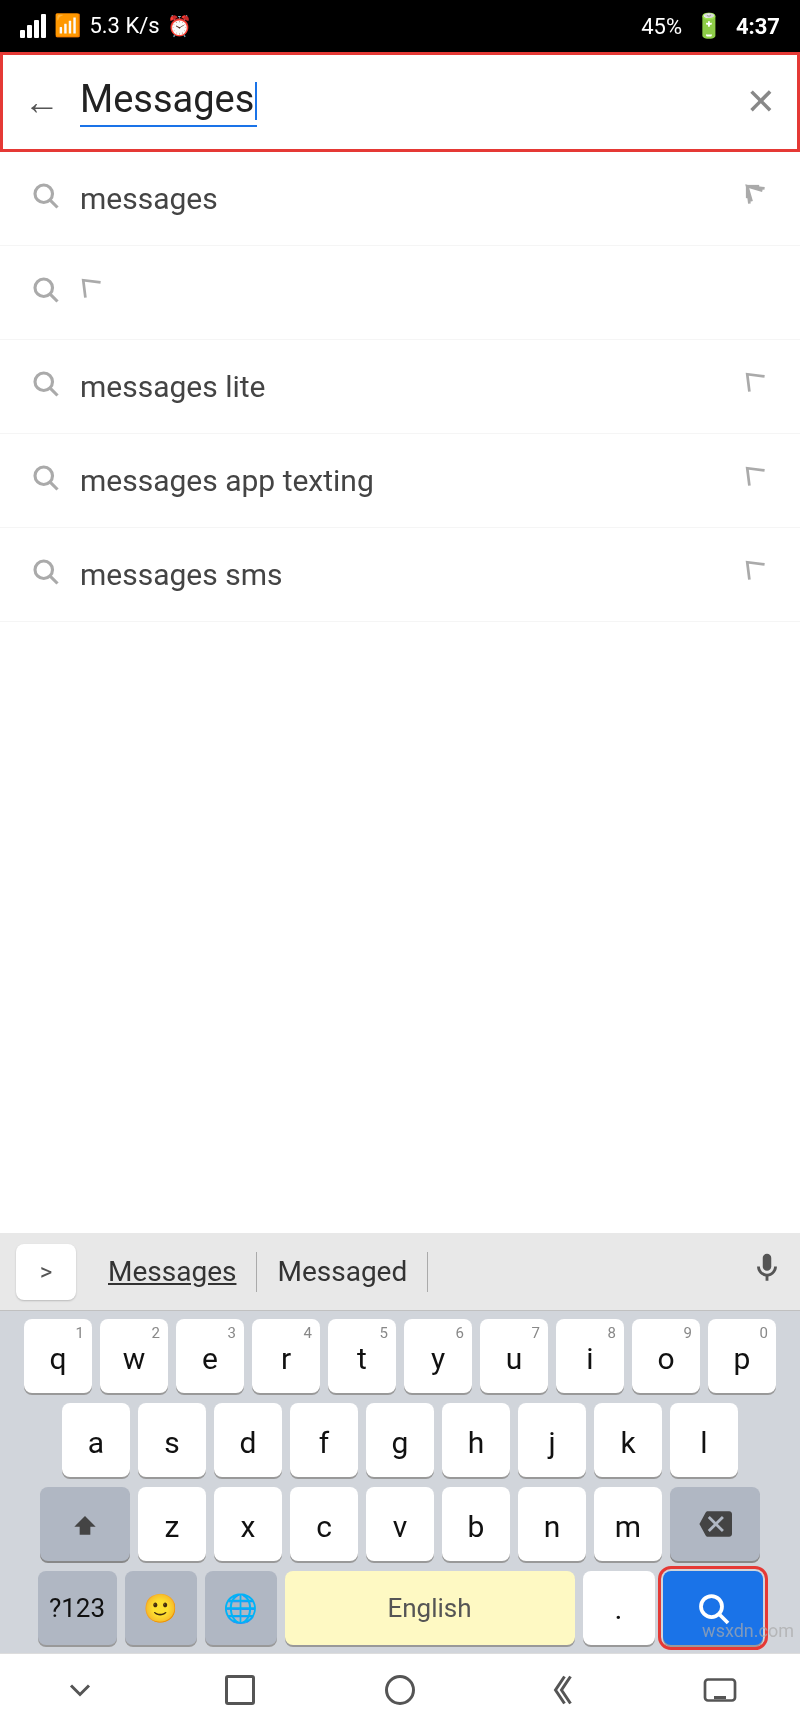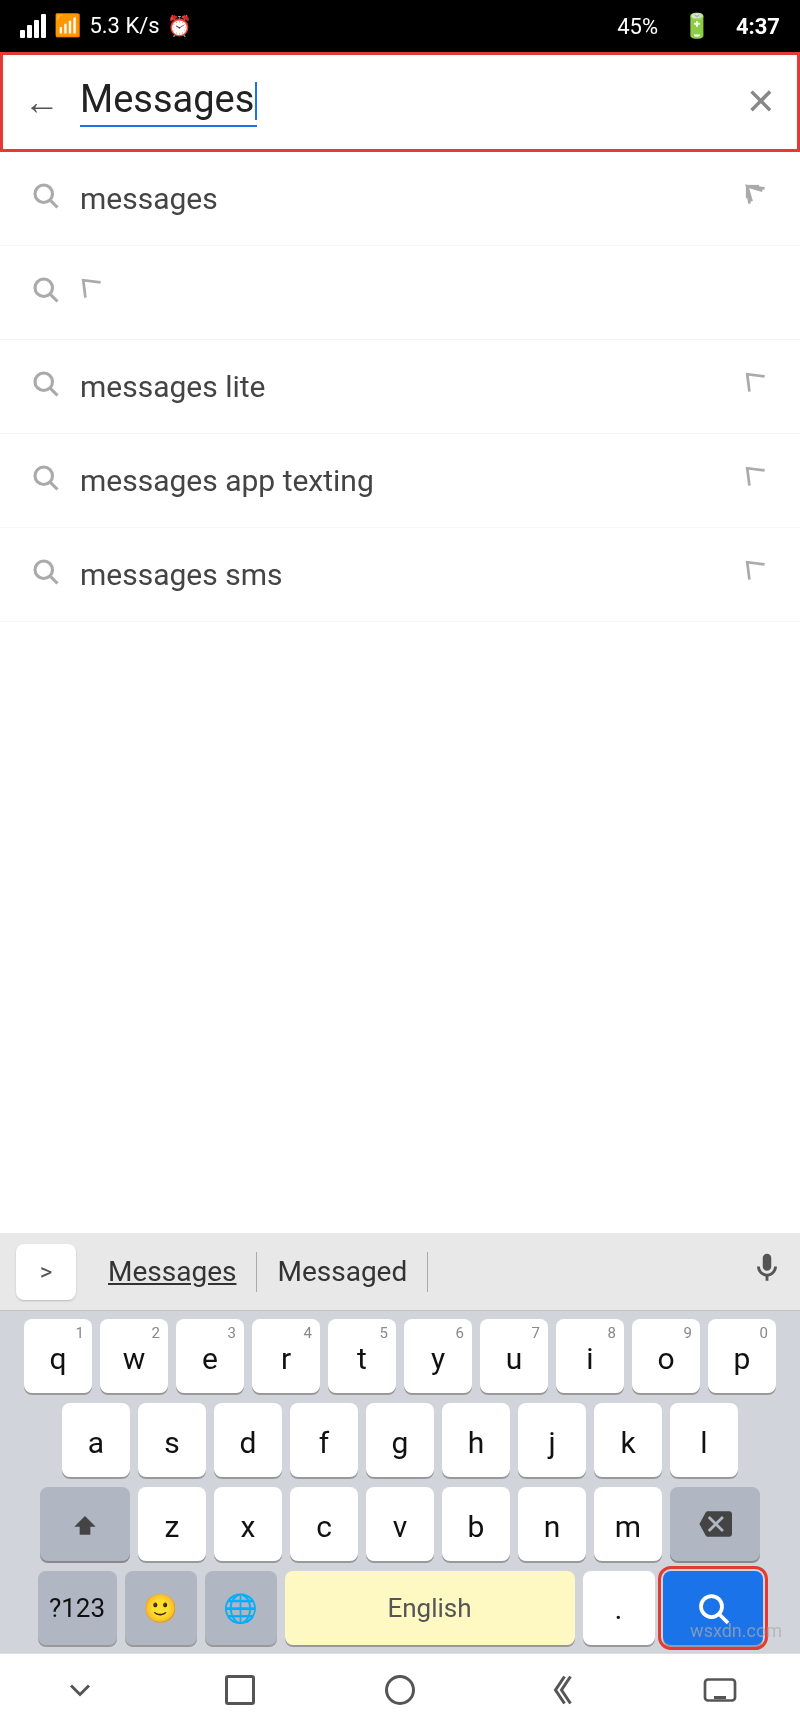--- a/index.html
+++ b/index.html
@@ -25,21 +25,21 @@
       font-size: 22px;
     }
     .status-left {
       display: flex;
       align-items: center;
       gap: 8px;
     }
     .status-right {
       display: flex;
       align-items: center;
-      gap: 24px;
+      gap: 12px;
       font-size: 22px;
     }
     .signal-bars {
       display: flex;
       align-items: flex-end;
       gap: 2px;
     }
     .signal-bar {
       background: #fff;
       width: 5px;
@@ -297,21 +297,21 @@
     .nav-btn {
       font-size: 28px;
       color: #555;
       cursor: pointer;
     }
 
     
     .watermark {
       position: absolute;
       bottom: 90px;
-      right: 12px;
+      right: 0;
       font-size: 18px;
       color: #aaa;
       padding: 2px 6px;
       opacity: 0.7;
     }
   </style>
 </head>
 <body>
 
 <div class="status-bar">

